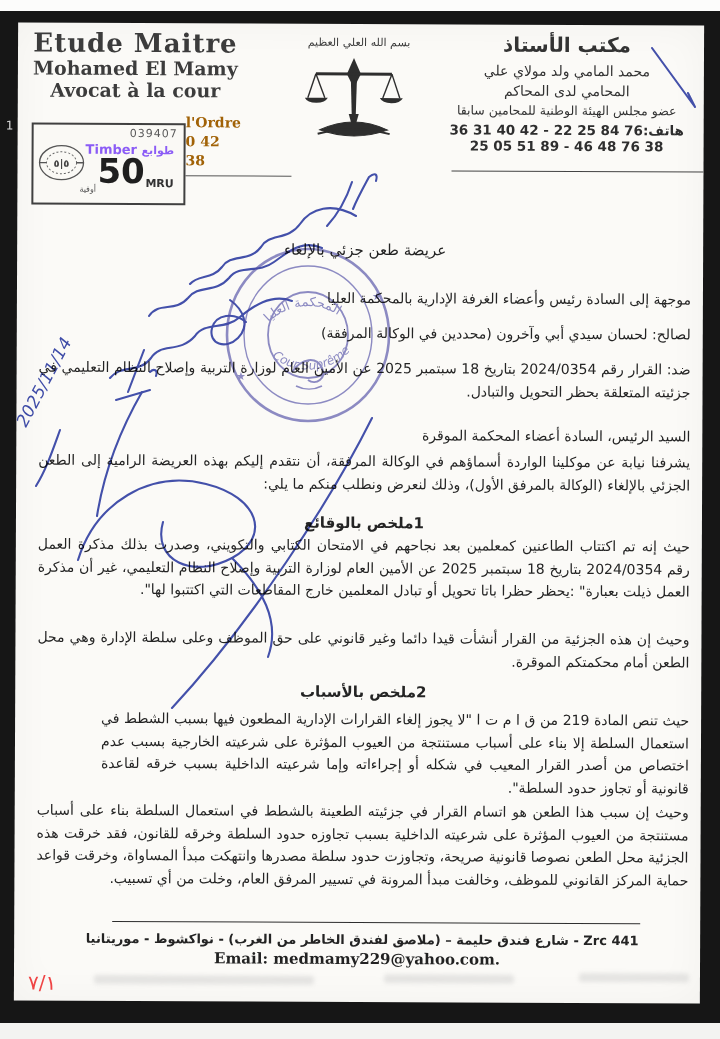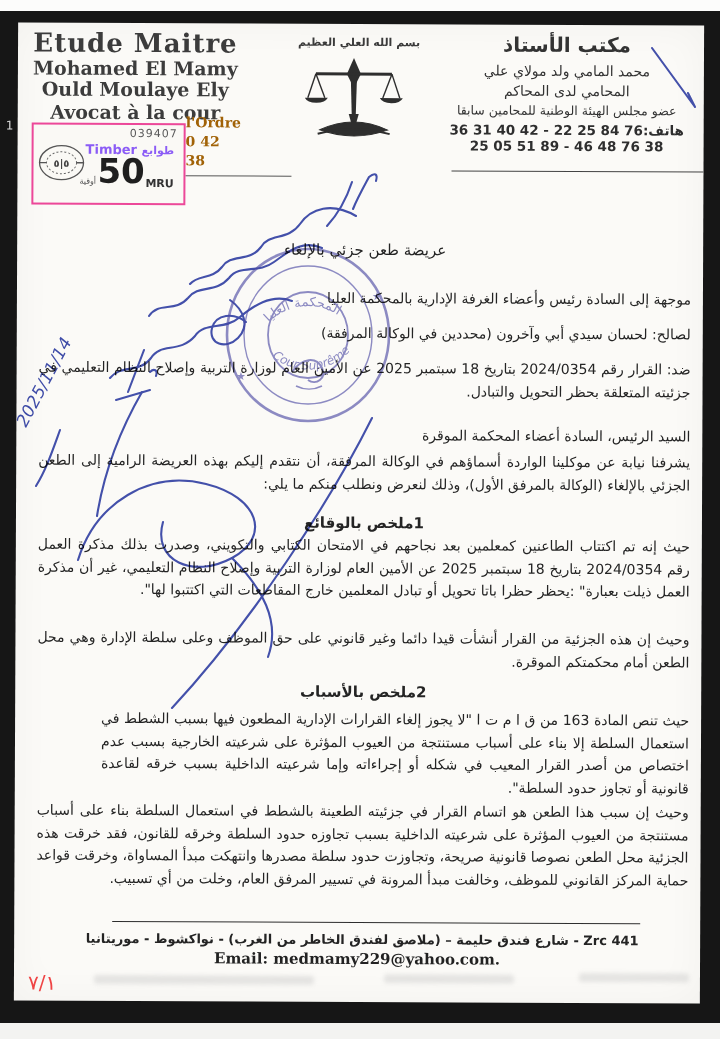--- a/index.html
+++ b/index.html
@@ -14,46 +14,46 @@
         transform:rotate(.25deg);box-shadow:inset 0 0 40px rgba(0,0,0,.04);}
 
   
   .lh-french{position:absolute;left:10px;top:6px;width:215px;text-align:center;color:#3c3c3c;
              font-family:"DejaVu Serif",serif;font-weight:bold;}
   .lh-french .l0{font-size:26px;letter-spacing:1px;line-height:1.1;}
   .lh-french .l1,.lh-french .l2{font-size:19px;line-height:1.15;}
   .lh-french .l3{font-size:19px;line-height:1.2;}
 
   .bismillah{position:absolute;left:276px;top:12px;width:130px;text-align:center;font-size:11px;
-             font-weight:bold;color:#3a3a3a;}
+             font-weight:normal;color:#3a3a3a;}
   .scales{position:absolute;left:286px;top:30px;width:100px;height:90px;}
 
   .lh-arabic{position:absolute;right:4px;top:8px;width:266px;text-align:center;color:#333;direction:rtl;}
   .lh-arabic .a0{font-size:20px;font-weight:bold;letter-spacing:1px;margin-bottom:6px;}
   .lh-arabic .a1{font-size:14px;margin-bottom:4px;}
   .lh-arabic .a2{font-size:14px;margin-bottom:4px;}
   .lh-arabic .a3{font-size:12.5px;margin-bottom:4px;}
   .lh-arabic .ph{font-size:13.5px;font-weight:bold;color:#2e2e2e;}
   .lh-arabic .num{direction:ltr;unicode-bidi:embed;}
   .lh-rule{position:absolute;right:0;top:146px;width:252px;border-top:1.6px solid #444;}
 
   .ordre{position:absolute;left:168px;top:90px;color:#a16207;font-family:"DejaVu Serif",serif;
          font-weight:bold;font-size:14px;line-height:1.35;}
   .ordre-rule{position:absolute;left:162px;top:152px;width:112px;border-top:1.4px solid #555;}
 
   
-  .timbre{position:absolute;left:14px;top:100px;width:150px;height:78px;border:2px solid #ec4899;
+  .timbre{position:absolute;left:14px;top:100px;width:150px;height:78px;border:2px solid #404040;
           background:#faf9f5;}
   .timbre .serial{position:absolute;right:6px;top:2px;font-size:11px;color:#5a5a5a;letter-spacing:1px;}
   .timbre .tlabel{position:absolute;left:52px;top:17px;font-size:13px;font-weight:bold;color:#8b5cf6;}
   .timbre .tlabel .ar{font-size:11px;}
   .timbre .value{position:absolute;left:64px;top:26px;font-size:34px;font-weight:bold;color:#1f1f1f;
                  font-family:"DejaVu Sans",sans-serif;}
   .timbre .mru{position:absolute;left:112px;top:52px;font-size:11px;font-weight:bold;color:#333;}
-  .timbre .unit{position:absolute;left:46px;top:52px;font-size:8px;color:#555;}
+  .timbre .unit{position:absolute;left:46px;top:60px;font-size:8px;color:#555;}
   .timbre .emblem{position:absolute;left:4px;top:14px;width:48px;height:48px;}
 
   .one-mark{position:absolute;left:-12px;top:96px;color:#d8d8d8;font-size:12px;}
 
   
   .doc{position:absolute;left:22px;right:12px;top:0;direction:rtl;color:#242424;}
   .blk{position:absolute;right:0;left:0;font-size:14px;line-height:1.62;
        text-align:justify;text-align-last:right;}
   .center{text-align:center;text-align-last:center;}
   .b{font-weight:normal;}
@@ -87,21 +87,20 @@
 
 <div class="photo">
   <div class="strip-top"></div>
   <div class="frame"></div>
 
   <div class="page">
 
     <div class="lh-french">
       <div class="l0">Etude Maitre</div>
       <div class="l1">Mohamed El Mamy</div>
-      <div class="l2">Ould  Moulaye Ely</div>
       <div class="l3">Avocat à la cour</div>
     </div>
 
     <div class="bismillah">بسم الله العلي العظيم</div>
     <svg class="scales" viewBox="0 0 100 90">
       <g fill="#2e2e2e" stroke="#2e2e2e">
         <polygon points="50,4 57,20 50,34 43,20" stroke="none"></polygon>
         <line x1="12" y1="20" x2="88" y2="20" stroke-width="3"></line>
         <polygon points="47,26 53,26 52,62 48,62" stroke="none"></polygon>
         <polygon points="45,60 55,60 50,78" stroke="none"></polygon>
@@ -167,21 +166,21 @@
       <div class="blk intro">
         <span>يشرفنا نيابة عن موكلينا الواردة أسماؤهم في الوكالة المرفقة، أن نتقدم إليكم بهذه العريضة الرامية إلى الطعن الجزئي بالإلغاء </span><span class="b">(الوكالة بالمرفق الأول)</span><span>، وذلك لنعرض ونطلب منكم ما يلي:</span>
       </div>
       <div class="blk h1 center">1ملخص بالوقائع</div>
       <div class="blk p1">
         <span>حيث إنه تم اكتتاب الطاعنين كمعلمين بعد نجاحهم في الامتحان الكتابي والتكويني، وصدرت بذلك مذكرة العمل رقم </span><span class="b">2024/0354</span><span> بتاريخ </span><span class="b">18 سبتمبر 2025</span><span> عن الأمين العام لوزارة التربية وإصلاح النظام التعليمي، غير أن مذكرة العمل ذيلت بعبارة" :يحظر حظرا باتا تحويل أو تبادل المعلمين خارج المقاطعات التي اكتتبوا لها".</span>
       </div>
       <div class="blk p2">وحيث إن هذه الجزئية من القرار أنشأت قيدا دائما وغير قانوني على حق الموظف وعلى سلطة الإدارة وهي محل الطعن أمام محكمتكم الموقرة.</div>
       <div class="blk h2 center">2ملخص بالأسباب</div>
       <div class="blk p3">
-        <span>حيث تنص المادة </span><span class="b">163</span><span> من ق ا م ت ا "لا يجوز إلغاء القرارات الإدارية المطعون فيها بسبب الشطط في استعمال السلطة إلا بناء على أسباب مستنتجة من العيوب المؤثرة على شرعيته الخارجية بسبب عدم اختصاص من أصدر القرار المعيب في شكله أو إجراءاته وإما شرعيته الداخلية بسبب خرقه لقاعدة قانونية أو تجاوز حدود السلطة".</span>
+        <span>حيث تنص المادة </span><span class="b">219</span><span> من ق ا م ت ا "لا يجوز إلغاء القرارات الإدارية المطعون فيها بسبب الشطط في استعمال السلطة إلا بناء على أسباب مستنتجة من العيوب المؤثرة على شرعيته الخارجية بسبب عدم اختصاص من أصدر القرار المعيب في شكله أو إجراءاته وإما شرعيته الداخلية بسبب خرقه لقاعدة قانونية أو تجاوز حدود السلطة".</span>
       </div>
       <div class="blk p4">وحيث إن سبب هذا الطعن هو اتسام القرار في جزئيته الطعينة بالشطط في استعمال السلطة بناء على أسباب مستنتجة من العيوب المؤثرة على شرعيته الداخلية بسبب تجاوزه حدود السلطة وخرقه للقانون، فقد خرقت هذه الجزئية محل الطعن نصوصا قانونية صريحة، وتجاوزت حدود سلطة مصدرها وانتهكت مبدأ المساواة، وخرقت قواعد حماية المركز القانوني للموظف، وخالفت مبدأ المرونة في تسيير المرفق العام، وخلت من أي تسبيب.</div>
       <div class="blk foot1" style="top:905px;">Zrc 441 - شارع فندق حليمة – (ملاصق لفندق الخاطر من الغرب) - نواكشوط - موريتانيا</div>
     </div>
 
     <div class="foot-rule"></div>
     <div class="foot2">Email: medmamy229@yahoo.com.</div>
 
     <div class="ghost" style="left:80px;top:952px;width:220px;"></div>
     <div class="ghost" style="left:370px;top:950px;width:130px;"></div>

